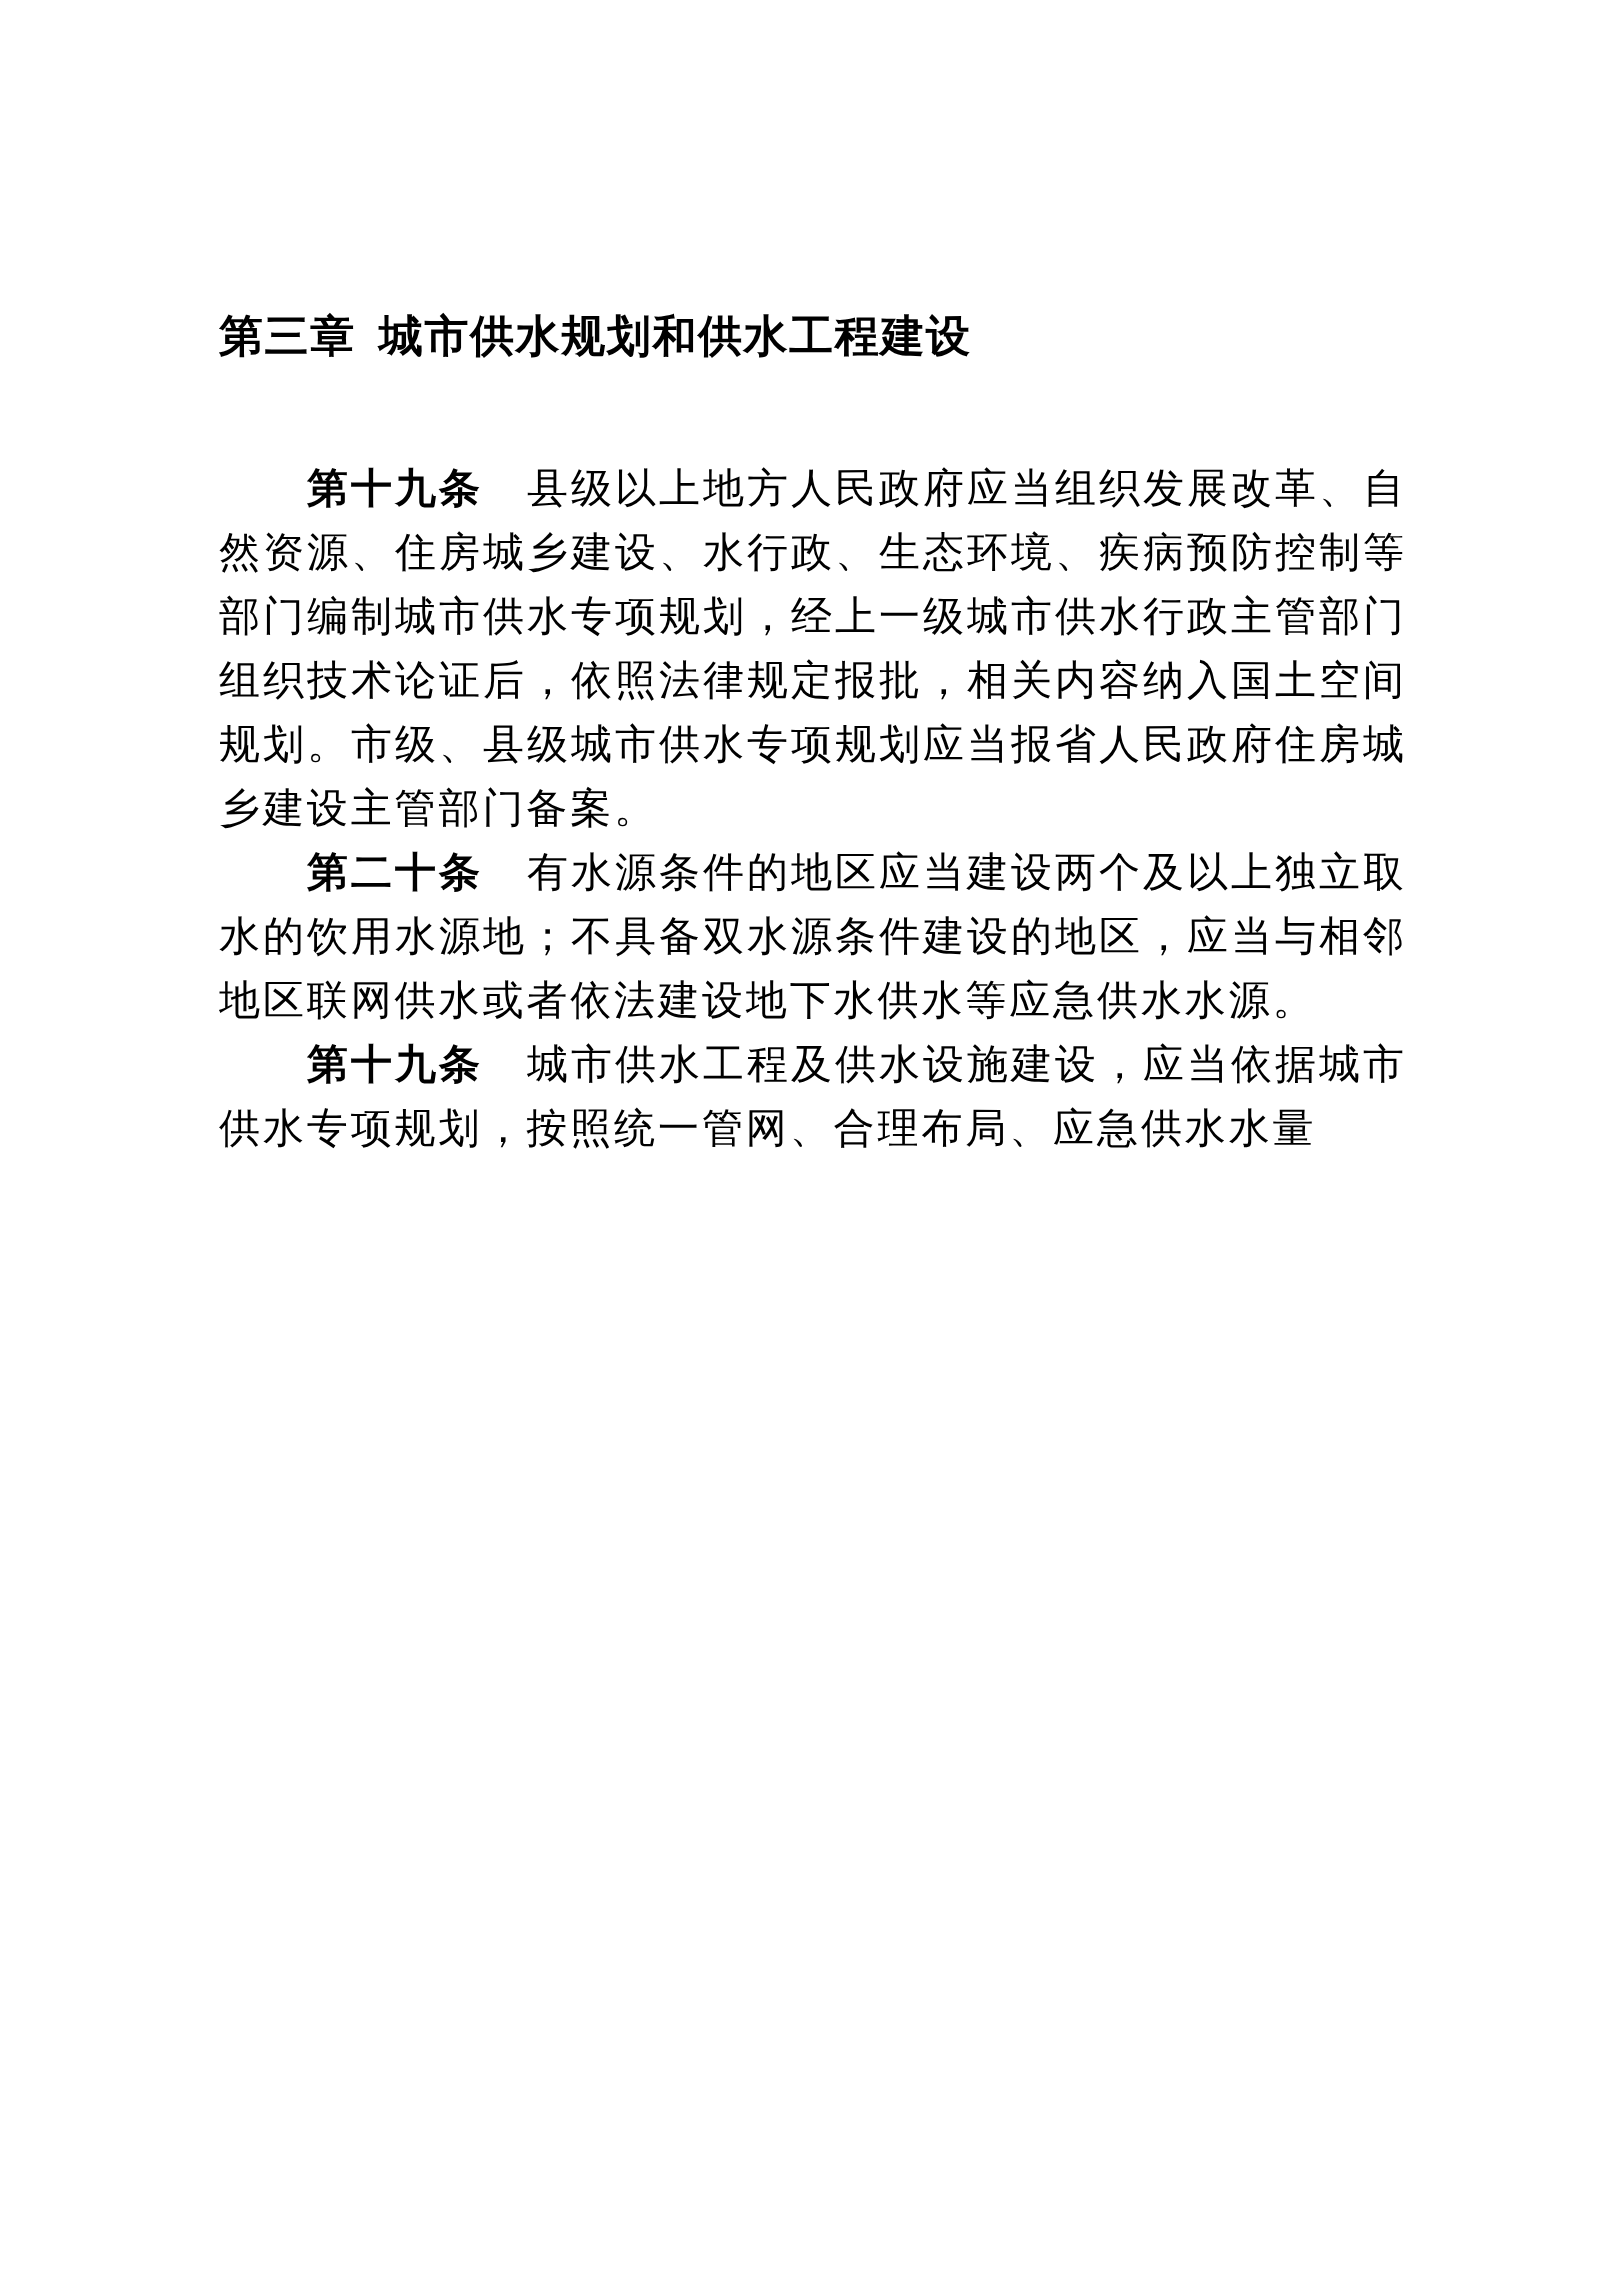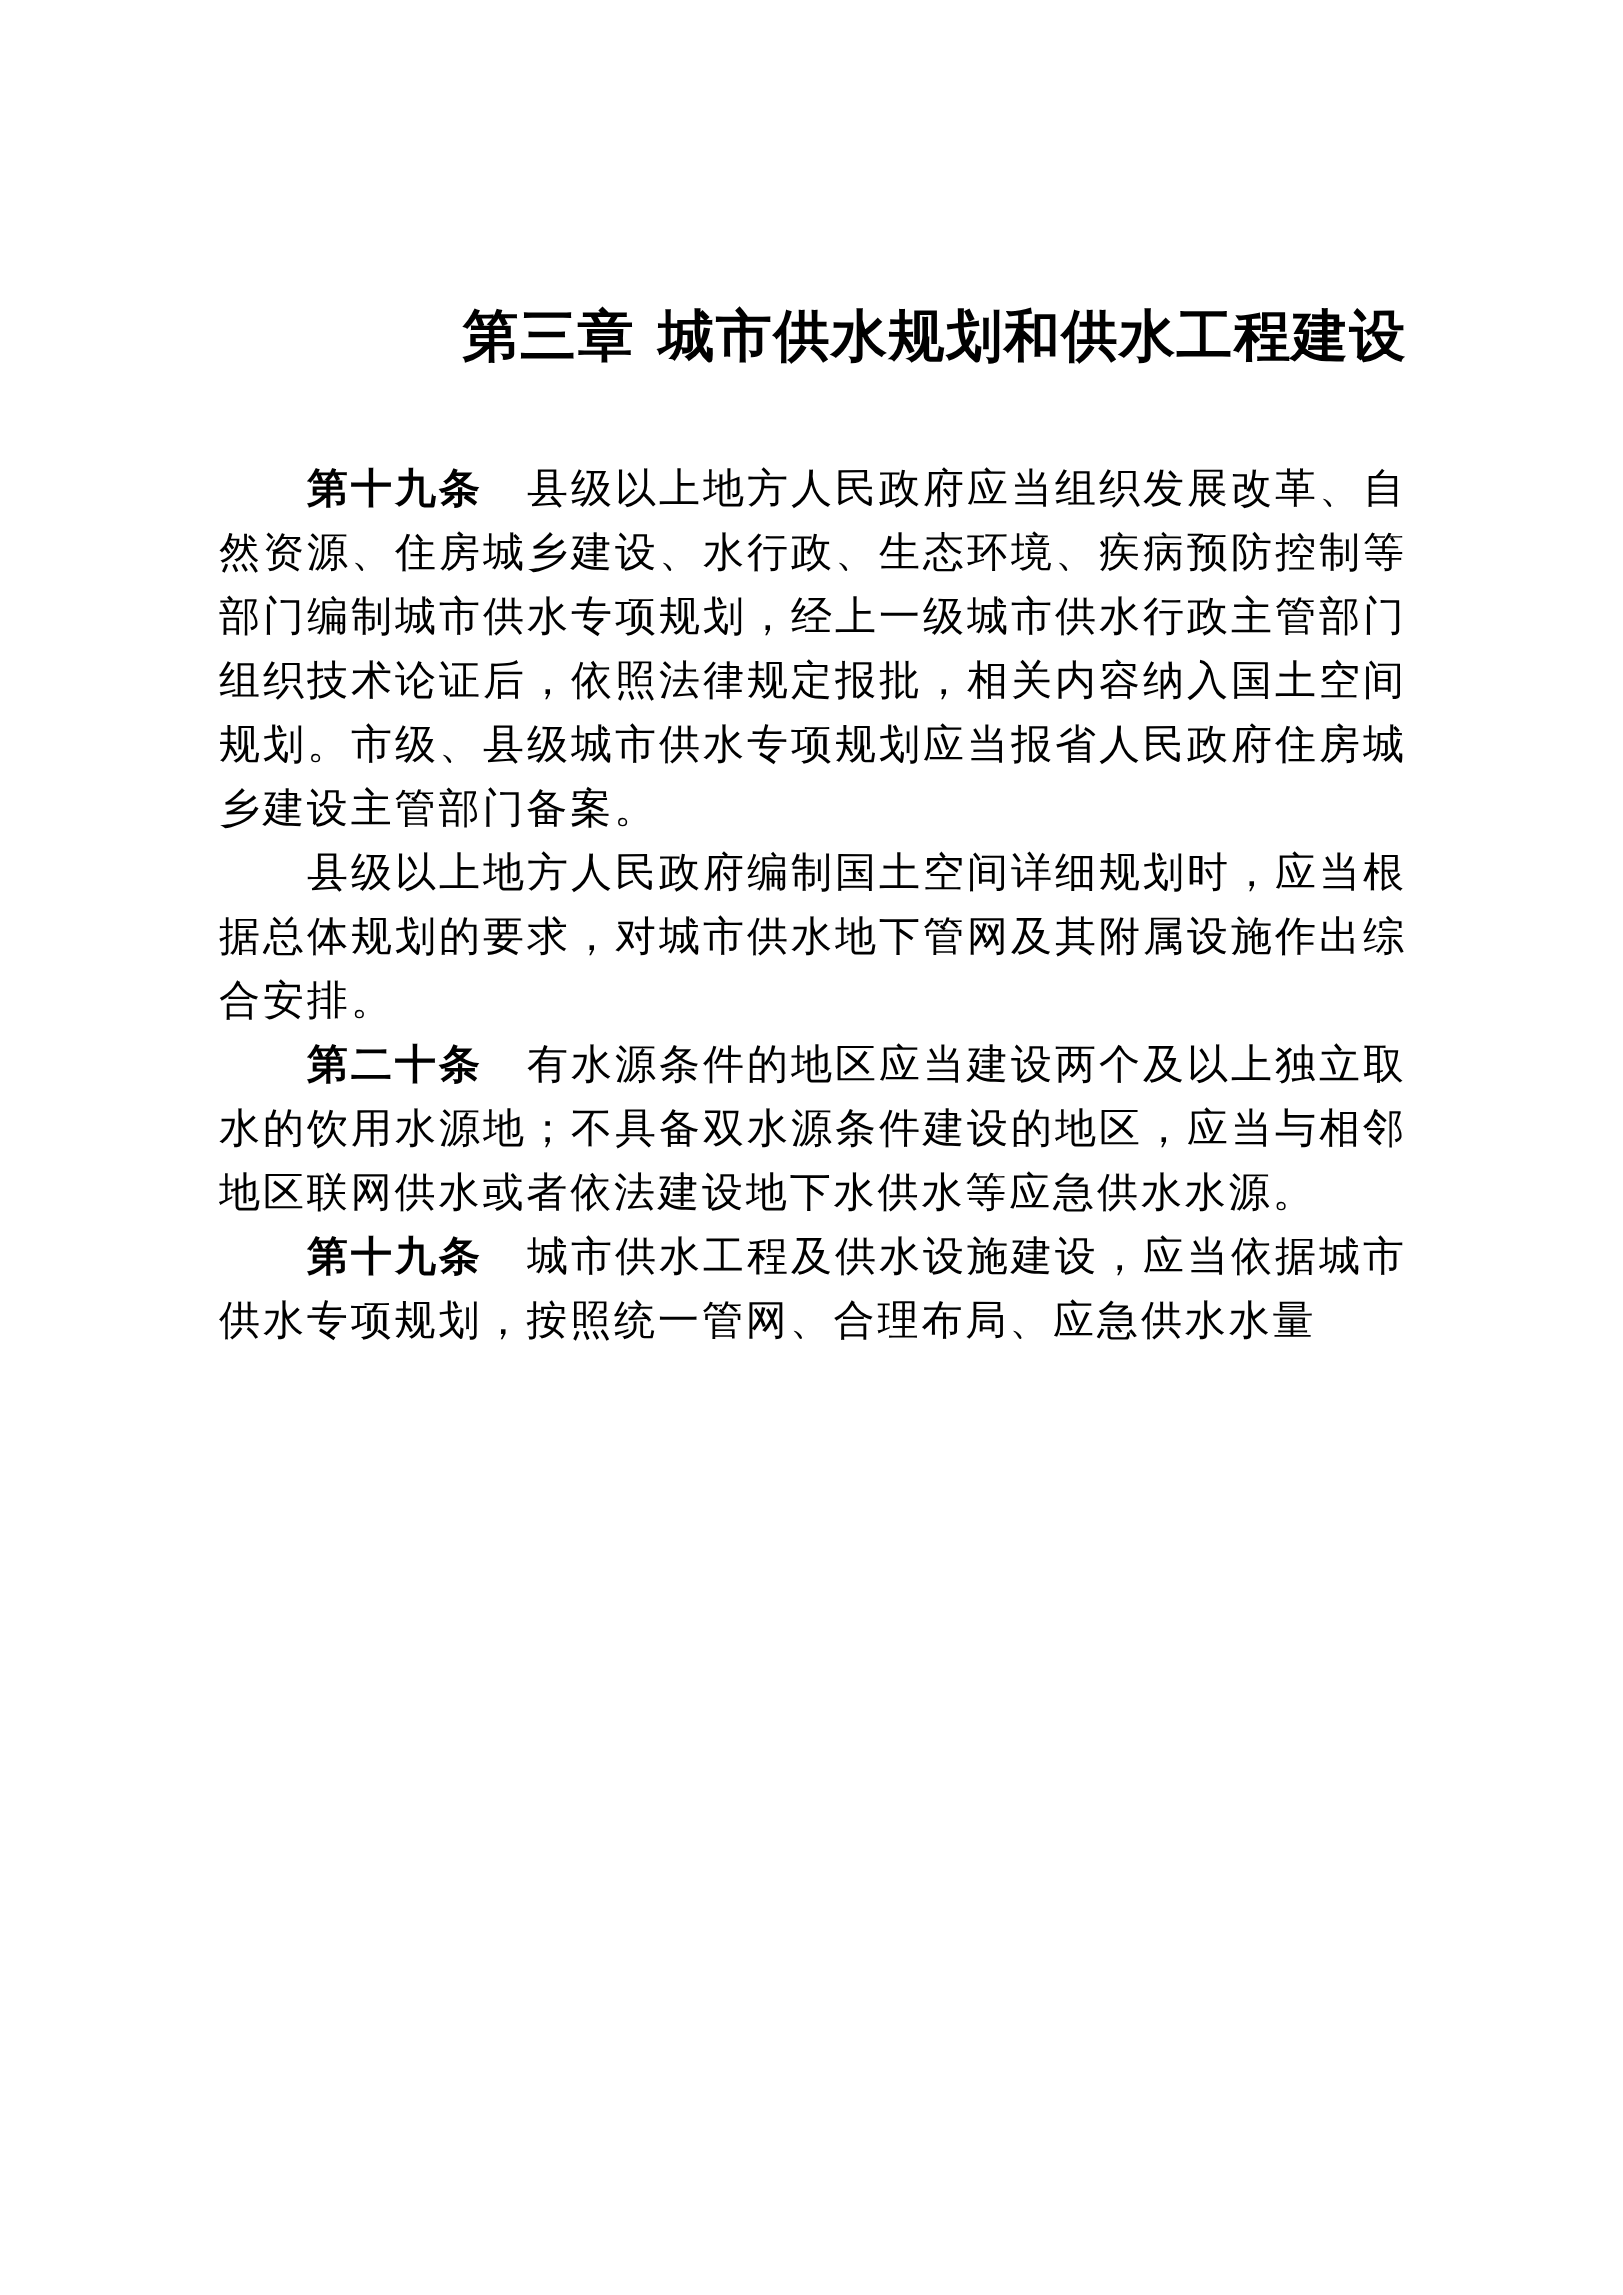--- a/index.html
+++ b/index.html
@@ -19,24 +19,24 @@
   .content {
     position: absolute;
     left: 219px;
     top: 298px;
     width: 1188px;
   }
   .title {
     margin: 0 0 82px 0;
     font-family: "Liberation Sans", "DejaVu Sans", sans-serif;
     font-weight: bold;
-    font-size: 56px;
+    font-size: 44px;
     line-height: 76px;
     letter-spacing: 1.6px;
-    text-align: right;
+    text-align: left;
     white-space: nowrap;
   }
   .chapter-no {
     margin-right: 23px;
   }
   .para {
     margin: 0;
     font-size: 41px;
     line-height: 64px;
     letter-spacing: 2.9px;
@@ -59,21 +59,20 @@
 
 <div class="page">
   <div class="content">
 
     <h1 class="title"><span class="chapter-no">第三章</span><span class="chapter-name">城市供水规划和供水工程建设</span></h1>
 
     <p class="para"><b class="para-label">第十九条</b><span class="para-text">县级以上地方人民政府应当组织发展改革、自然资源、住房城乡建设、水行政、生态环境、疾病预防控制等部门编制城市供水专项规划，经上一级城市供水行政主管部门组织技术论证后，依照法律规定报批，相关内容纳入国土空间规划。市级、县级城市供水专项规划应当报省人民政府住房城乡建设主管部门备案。</span></p>
 
 
 
-    <p class="para"><span class="para-text">县级以上地方人民政府编制国土空间详细规划时，应当根据总体规划的要求，对城市供水地下管网及其附属设施作出综合安排。</span></p>
 
     <p class="para"><b class="para-label">第二十条</b><span class="para-text">有水源条件的地区应当建设两个及以上独立取水的饮用水源地；不具备双水源条件建设的地区，应当与相邻地区联网供水或者依法建设地下水供水等应急供水水源。</span></p>
 
 
     <p class="para"><b class="para-label">第十九条</b><span class="para-text">城市供水工程及供水设施建设，应当依据城市供水专项规划，按照统一管网、合理布局、应急供水水量</span></p>
 
   </div>
 </div>
 
 

